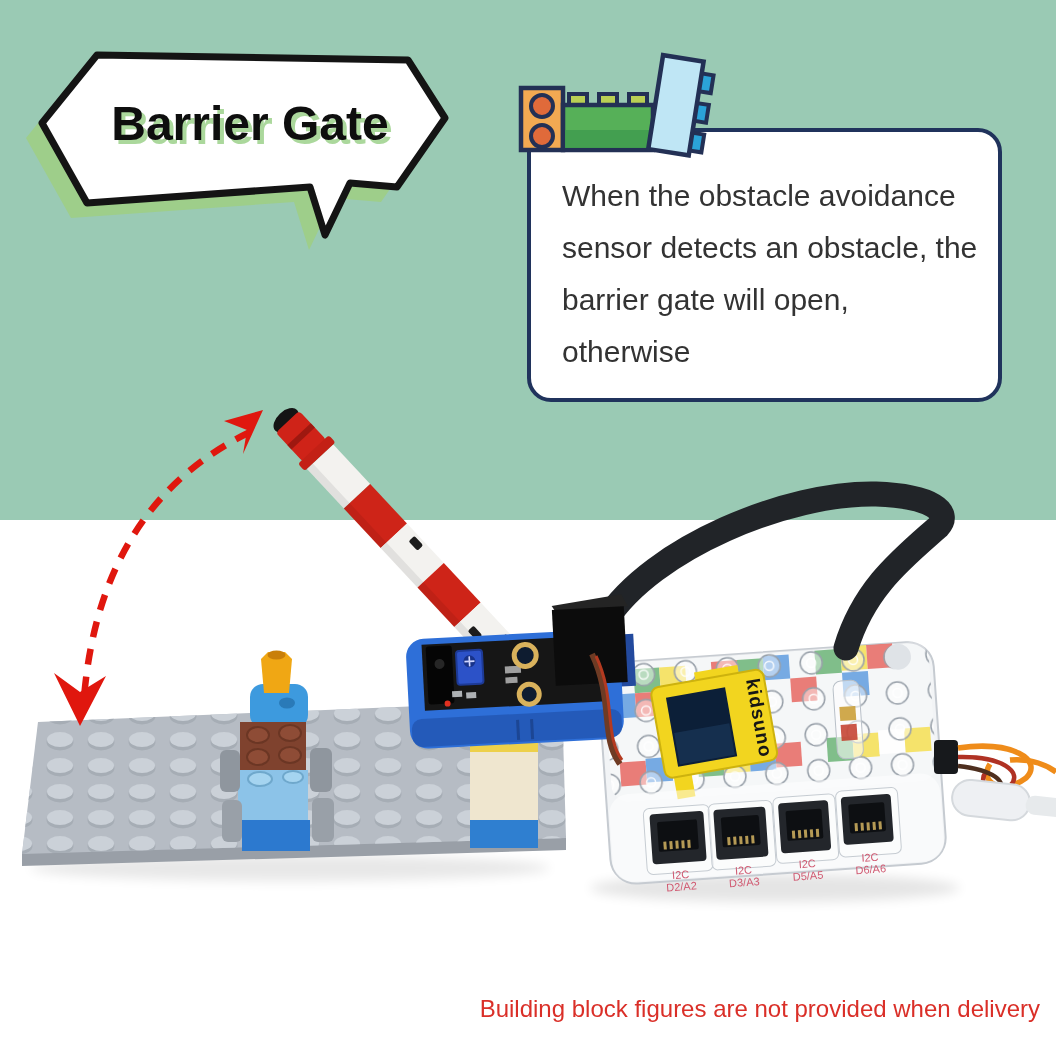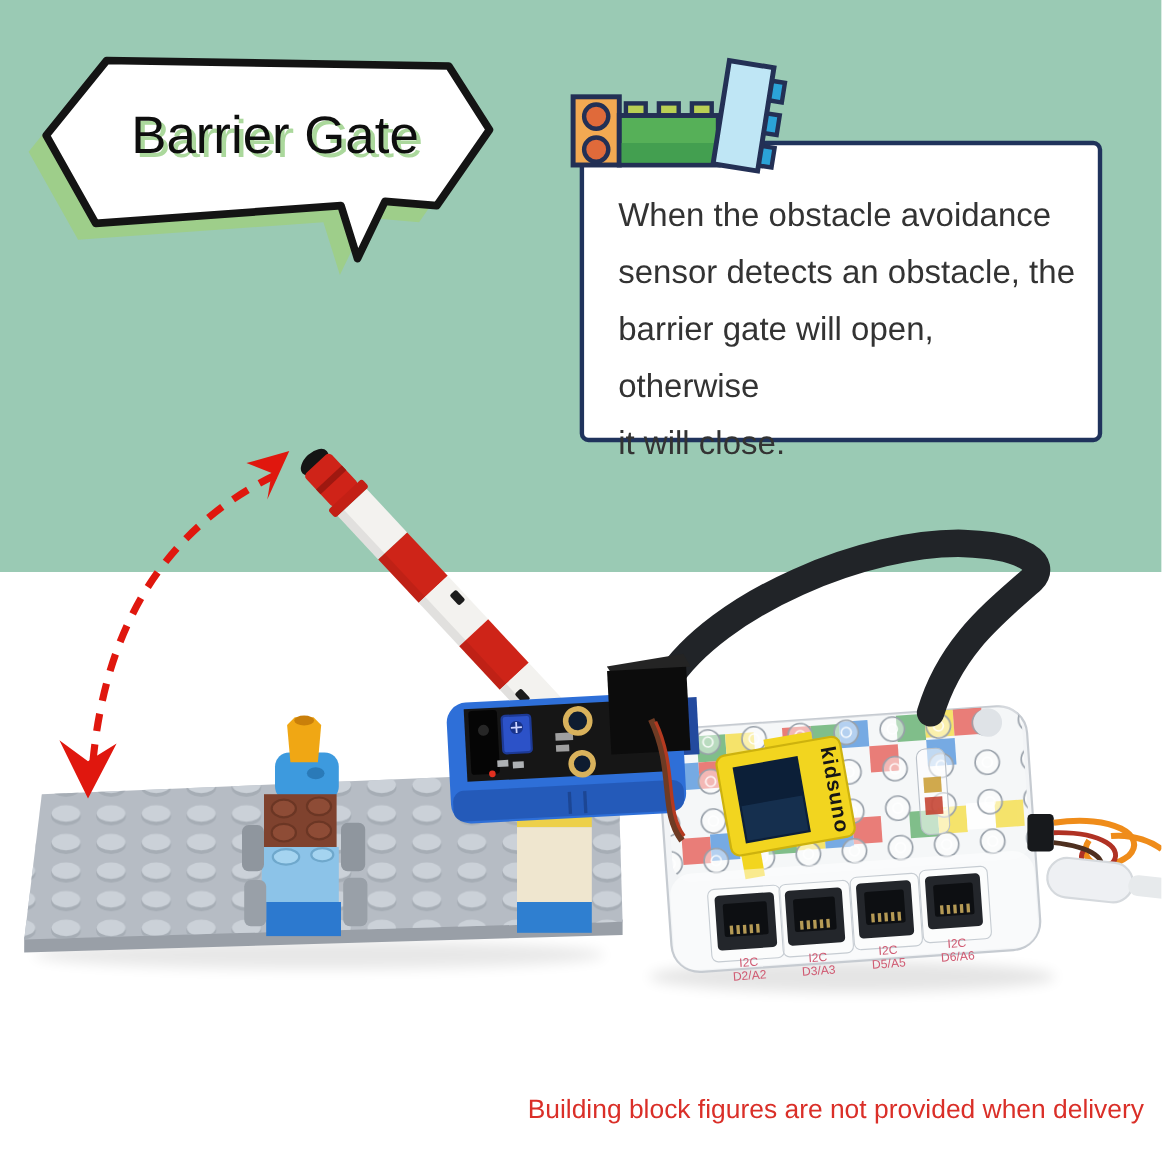--- a/index.html
+++ b/index.html
@@ -5,27 +5,27 @@
   html,body{margin:0;padding:0;}
   body{
     width:1056px;height:1056px;position:relative;overflow:hidden;
     background:#ffffff;
     font-family:"Liberation Sans", sans-serif;
   }
   .bg-green{position:absolute;left:0;top:0;width:1056px;height:520px;background:#9acab4;}
   .bubble-svg{position:absolute;left:18px;top:38px;width:470px;height:240px;}
   .bubble-title{
     position:absolute;left:60px;top:96px;width:380px;text-align:center;
-    font-size:48px;font-weight:400;color:#0e0e0e;letter-spacing:0px;
+    font-size:48px;font-weight:700;color:#0e0e0e;letter-spacing:0px;
     text-shadow:4px 4px 0 #abd89c;
   }
   .icons-svg{position:absolute;left:505px;top:48px;width:230px;height:112px;z-index:4;}
   .infobox{
     position:absolute;left:527px;top:128px;width:467px;height:266px;
-    background:#ffffff;border:4px solid #20335c;border-radius:8px;z-index:3;
+    background:#ffffff;border:4px solid #20335c;border-radius:24px;z-index:3;
   }
   .infobox .text{
     position:absolute;left:31px;top:38px;width:420px;
     font-size:30px;line-height:52px;color:#333333;
   }
   .scene-svg{position:absolute;left:0;top:0;width:1056px;height:1056px;z-index:2;}
   .caption{
     position:absolute;right:16px;top:995px;width:700px;text-align:right;
     font-size:24px;color:#da2f28;z-index:5;
   }
@@ -39,21 +39,20 @@
   <polygon points="24,85 79,17 390,22 427,80 379,149 332,145 307,197 292,149 69,165" transform="translate(-16,15)" fill="#9ece8a"></polygon>
   <polygon points="24,85 79,17 390,22 427,80 379,149 332,145 307,197 292,149 69,165" fill="#ffffff" stroke="#141414" stroke-width="7" stroke-linejoin="round"></polygon>
 </svg>
 <div class="bubble-title">Barrier Gate</div>
 
 <div class="infobox">
   <div class="text">
     <div>When the obstacle avoidance</div>
     <div>sensor detects an obstacle, the</div>
     <div>barrier gate will open, otherwise</div>
-    <div>it will close.</div>
   </div>
 </div>
 
 <svg class="icons-svg" viewBox="0 0 230 112">
   <g>
     <rect x="16" y="40" width="42" height="62" fill="#f2a952" stroke="#233055" stroke-width="4.5"></rect>
     <circle cx="37" cy="58" r="11" fill="#e06a3a" stroke="#233055" stroke-width="4"></circle>
     <circle cx="37" cy="88" r="11" fill="#e06a3a" stroke="#233055" stroke-width="4"></circle>
   </g>
   <g>

